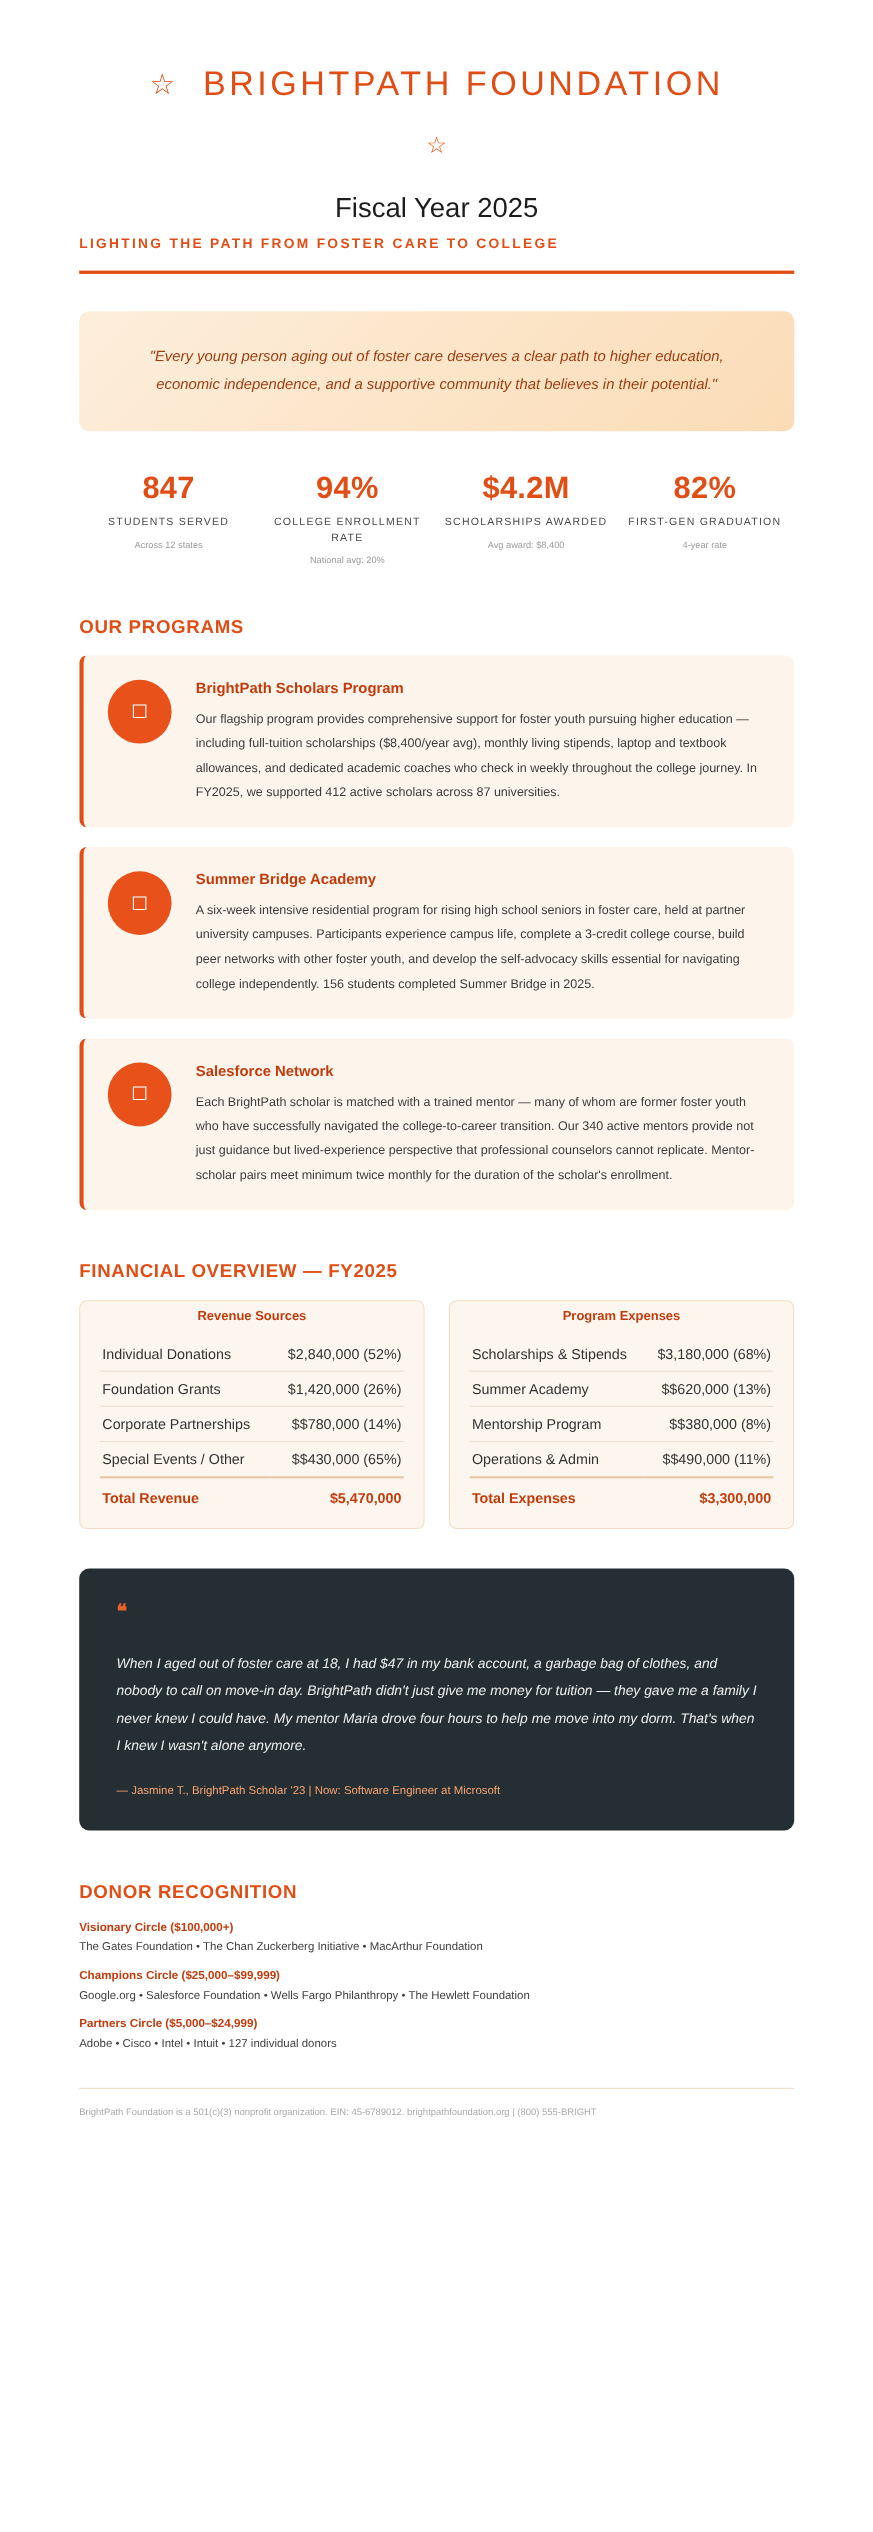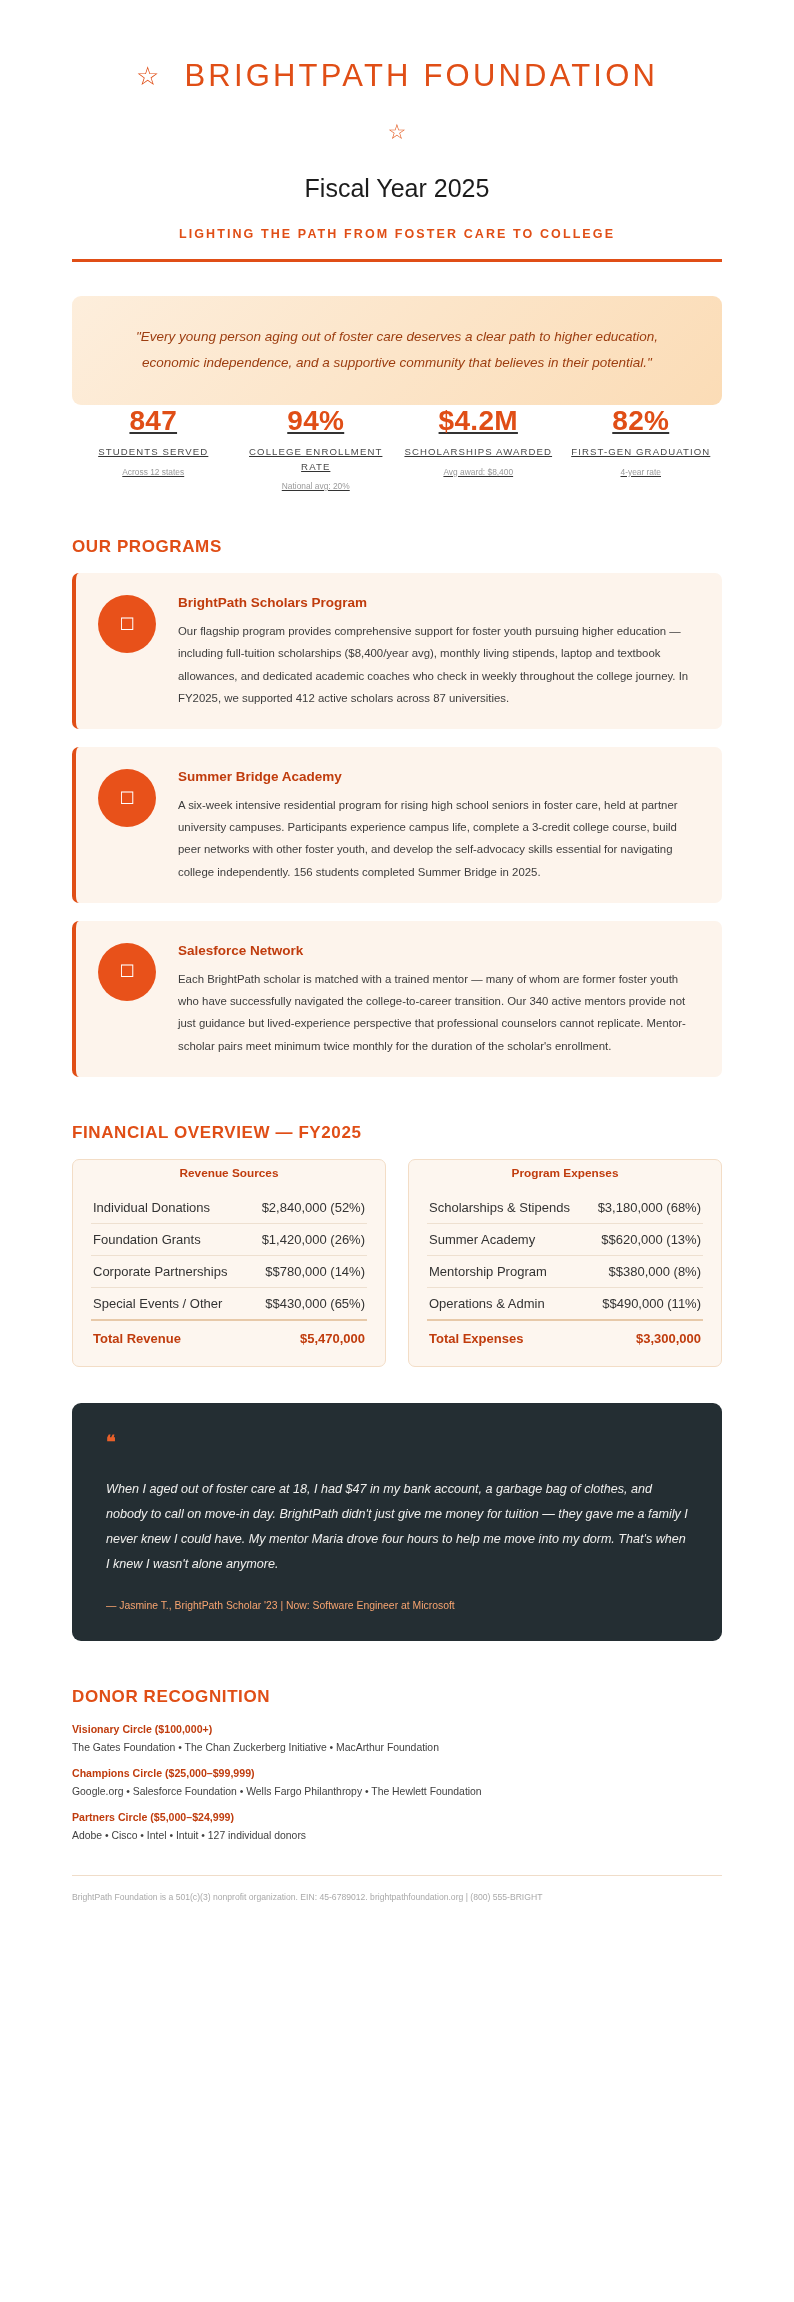--- a/index.html
+++ b/index.html
@@ -37,26 +37,25 @@
   }
   .report-title {
     text-align: center;
     font-size: 25px;
     color: #1c1c1c;
     margin-top: 28px;
     line-height: 1.32;
     font-weight: normal;
   }
   .tagline {
-    text-align: center;
     color: #e04e16;
     font-size: 12.5px;
     font-weight: bold;
     letter-spacing: 2.1px;
-    margin-top: 22px;
+    margin-top: 8px;
   }
   .rule {
     height: 3px;
     background: #e04e16;
     margin-top: 18px;
   }
 
   
   .mission {
     margin-top: 34px;
@@ -66,21 +65,21 @@
     text-align: center;
     color: #9c3d10;
     font-size: 13.5px;
     font-style: italic;
     line-height: 1.9;
   }
 
   
   .stats {
     display: flex;
-    text-decoration: underline;
+    margin-top: 36px;
   }
   .stat { flex: 1; text-align: center; padding: 0 6px; }
   .stat-value {
     color: #e04e16;
     font-size: 28px;
     font-weight: bold;
     letter-spacing: 0.3px;
   }
   .stat-label {
     margin-top: 8px;

